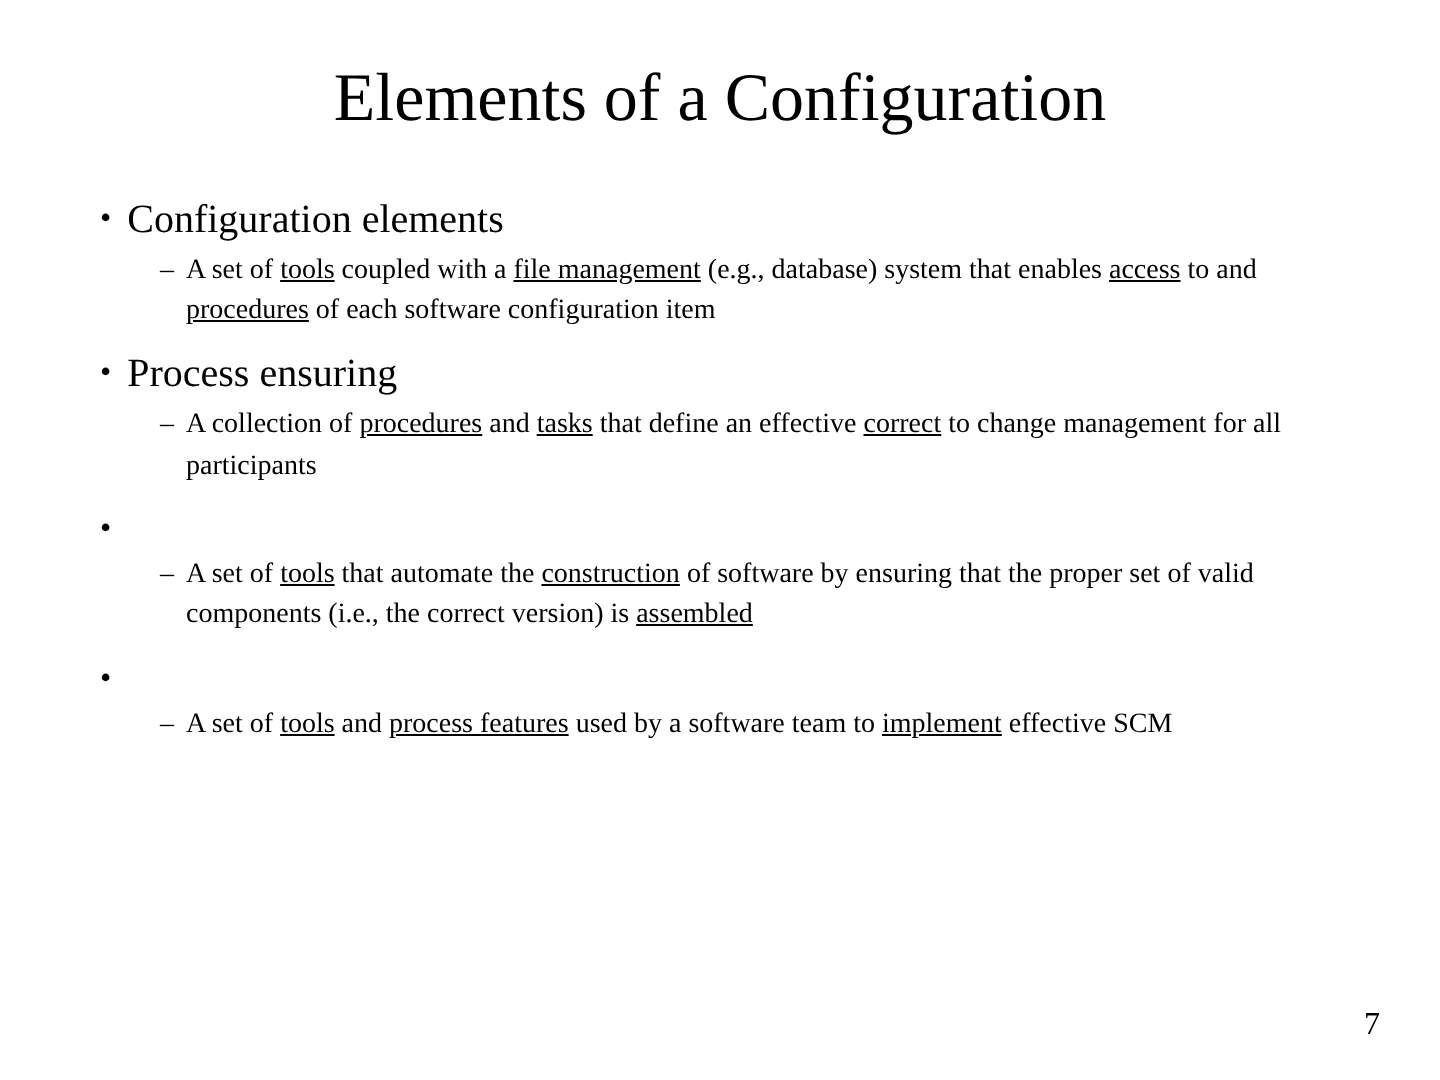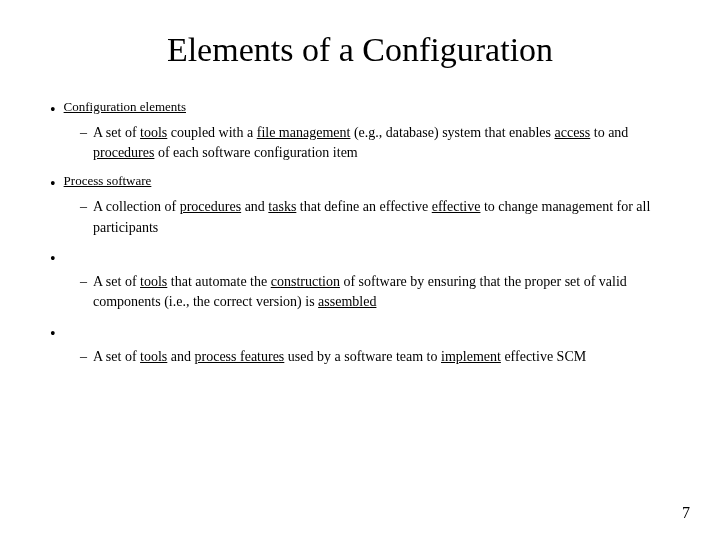--- a/index.html
+++ b/index.html
@@ -89,22 +89,21 @@
 
     .page-number {
       position: absolute;
       bottom: 18px;
       right: 30px;
       font-size: 16px;
       color: #000;
     }
 
     .bullet-label {
-      font-size: 13px;
-      text-decoration: underline;
+      font-size: 20px;
     }
   </style>
 </head>
 <body>
 
 <div class="slide-container">
   <div class="title-section">
     <h1 class="title">
       <span>Elements of a Configuration</span><br>
     </h1>
@@ -121,26 +120,26 @@
         <span class="dash">–</span>
         <span class="sub-text">
           A set of <u>tools</u> coupled with a <u>file management</u> (e.g., database) system that enables <u>access</u> to and <u>procedures</u> of each software configuration item
         </span>
       </div>
     </div>
 
     <div class="bullet-item">
       <div class="bullet-header">
         <span class="bullet-dot">•</span>
-        <span class="bullet-label">Process software</span>
+        <span class="bullet-label">Process ensuring</span>
       </div>
       <div class="sub-item">
         <span class="dash">–</span>
         <span class="sub-text">
-          A collection of <u>procedures</u> and <u>tasks</u> that define an effective <u>effective</u> to change management for all participants
+          A collection of <u>procedures</u> and <u>tasks</u> that define an effective <u>correct</u> to change management for all participants
         </span>
       </div>
     </div>
 
     <div class="bullet-item">
       <div class="bullet-header">
         <span class="bullet-dot">•</span>
       </div>
       <div class="sub-item">
         <span class="dash">–</span>

